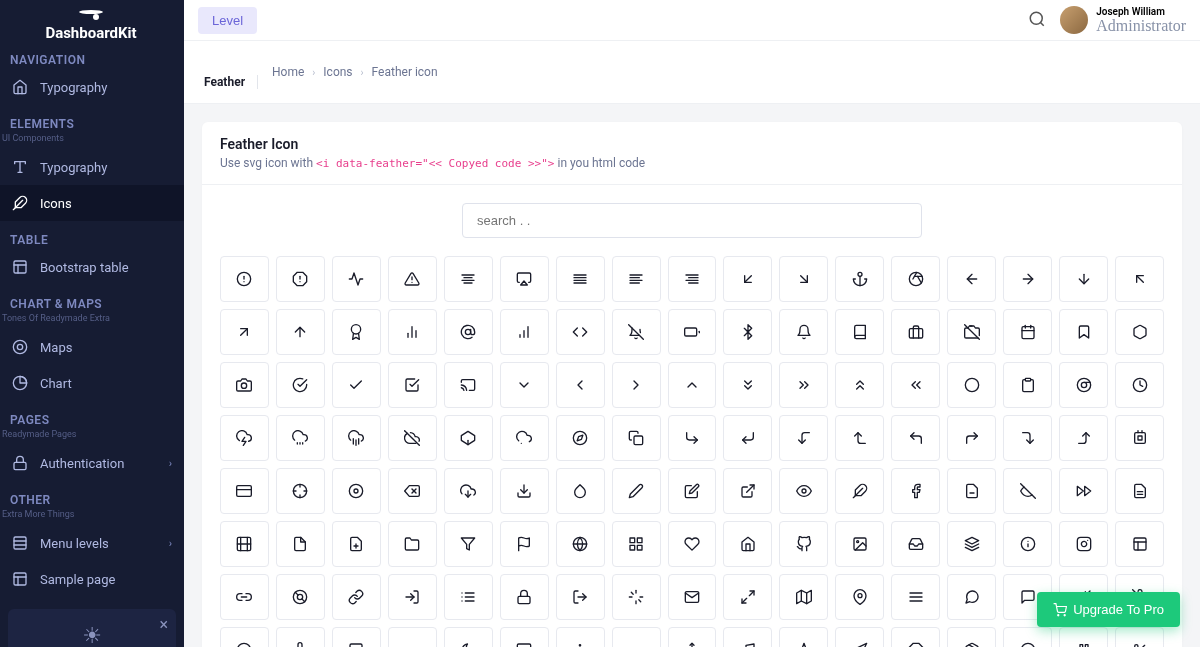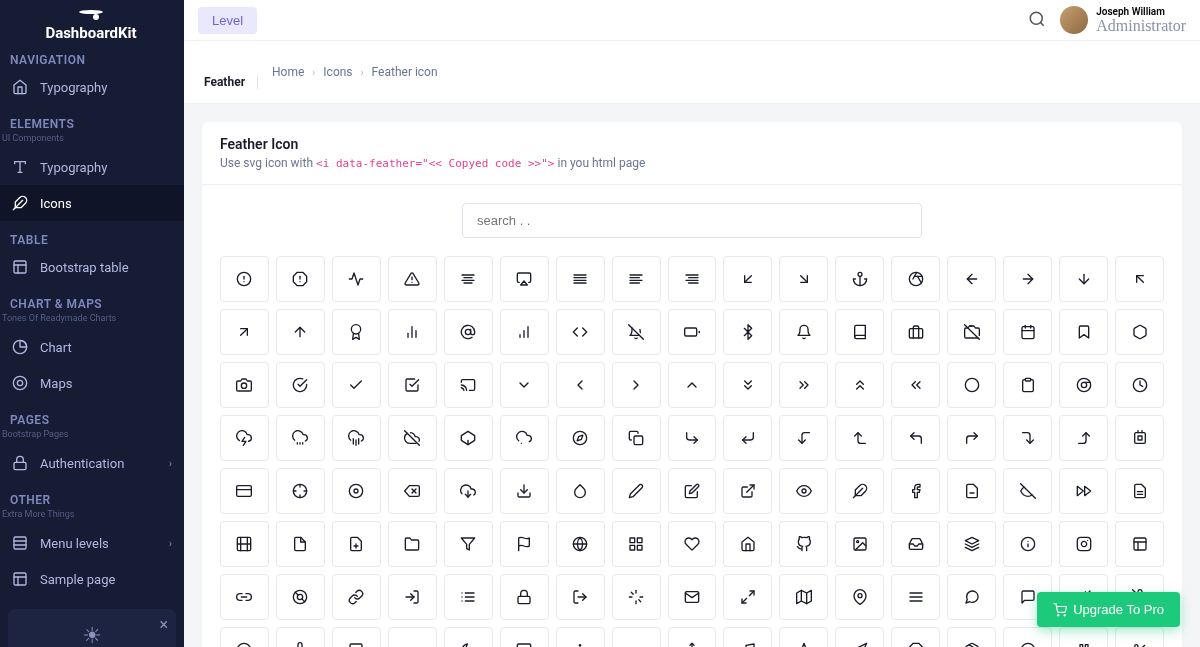--- a/index.html
+++ b/index.html
@@ -110,43 +110,43 @@
                 <rect x="3" y="3" width="18" height="18" rx="2"></rect>
                 <line x1="3" y1="9" x2="21" y2="9"></line>
                 <line x1="9" y1="21" x2="9" y2="9"></line>
               </svg>
             </span>
             <span>Bootstrap table</span>
           </div>
         </div>
         <div class="nav-section">
           <div class="nav-caption">CHART &amp; MAPS</div>
-          <div class="nav-sub">Tones Of Readymade Charts</div>
+          <div class="nav-sub">Tones Of Readymade Extra</div>
+          <div class="nav-item">
+            <span class="nav-icon">
+              <svg viewBox="0 0 24 24" fill="none" stroke="currentColor" stroke-width="2" stroke-linecap="round" stroke-linejoin="round">
+                <circle cx="12" cy="12" r="10"></circle>
+                <circle cx="12" cy="12" r="4"></circle>
+              </svg>
+            </span>
+            <span>Maps</span>
+          </div>
           <div class="nav-item">
             <span class="nav-icon">
               <svg viewBox="0 0 24 24" fill="none" stroke="currentColor" stroke-width="2" stroke-linecap="round" stroke-linejoin="round">
                 <circle cx="12" cy="12" r="10"></circle>
                 <path d="M12 2a10 10 0 0 1 10 10H12z"></path>
               </svg>
             </span>
             <span>Chart</span>
           </div>
-          <div class="nav-item">
-            <span class="nav-icon">
-              <svg viewBox="0 0 24 24" fill="none" stroke="currentColor" stroke-width="2" stroke-linecap="round" stroke-linejoin="round">
-                <circle cx="12" cy="12" r="10"></circle>
-                <circle cx="12" cy="12" r="4"></circle>
-              </svg>
-            </span>
-            <span>Maps</span>
-          </div>
         </div>
         <div class="nav-section">
           <div class="nav-caption">PAGES</div>
-          <div class="nav-sub">Bootstrap Pages</div>
+          <div class="nav-sub">Readymade Pages</div>
           <div class="nav-item">
             <span class="nav-icon">
               <svg viewBox="0 0 24 24" fill="none" stroke="currentColor" stroke-width="2" stroke-linecap="round" stroke-linejoin="round">
                 <rect x="3" y="11" width="18" height="11" rx="2"></rect>
                 <path d="M7 11V7a5 5 0 0 1 10 0v4"></path>
               </svg>
             </span>
             <span>Authentication</span>
             <span class="chev">›</span>
           </div>
@@ -212,21 +212,21 @@
           <span class="sep">›</span>
           <span>Feather icon</span>
         </div>
     </div>
 
     <div class="content">
       <div class="card">
         <div class="card-head">
           <h3>Feather Icon</h3>
           <p>
-            <span>Use svg icon with </span><code>&lt;i data-feather="&lt;&lt; Copyed code &gt;&gt;"&gt;</code><span> in you html page</span>
+            <span>Use svg icon with </span><code>&lt;i data-feather="&lt;&lt; Copyed code &gt;&gt;"&gt;</code><span> in you html code</span>
           </p>
         </div>
         <div class="card-body">
           <div class="search-wrap">
             <input class="search-input" placeholder="search . ." style="">
           </div>
           <div class="icon-grid" id="icon-grid">
               <div class="icon-cell" title="alert-circle">
                 <svg viewBox="0 0 24 24">
                   <circle cx="12" cy="12" r="10"></circle>

